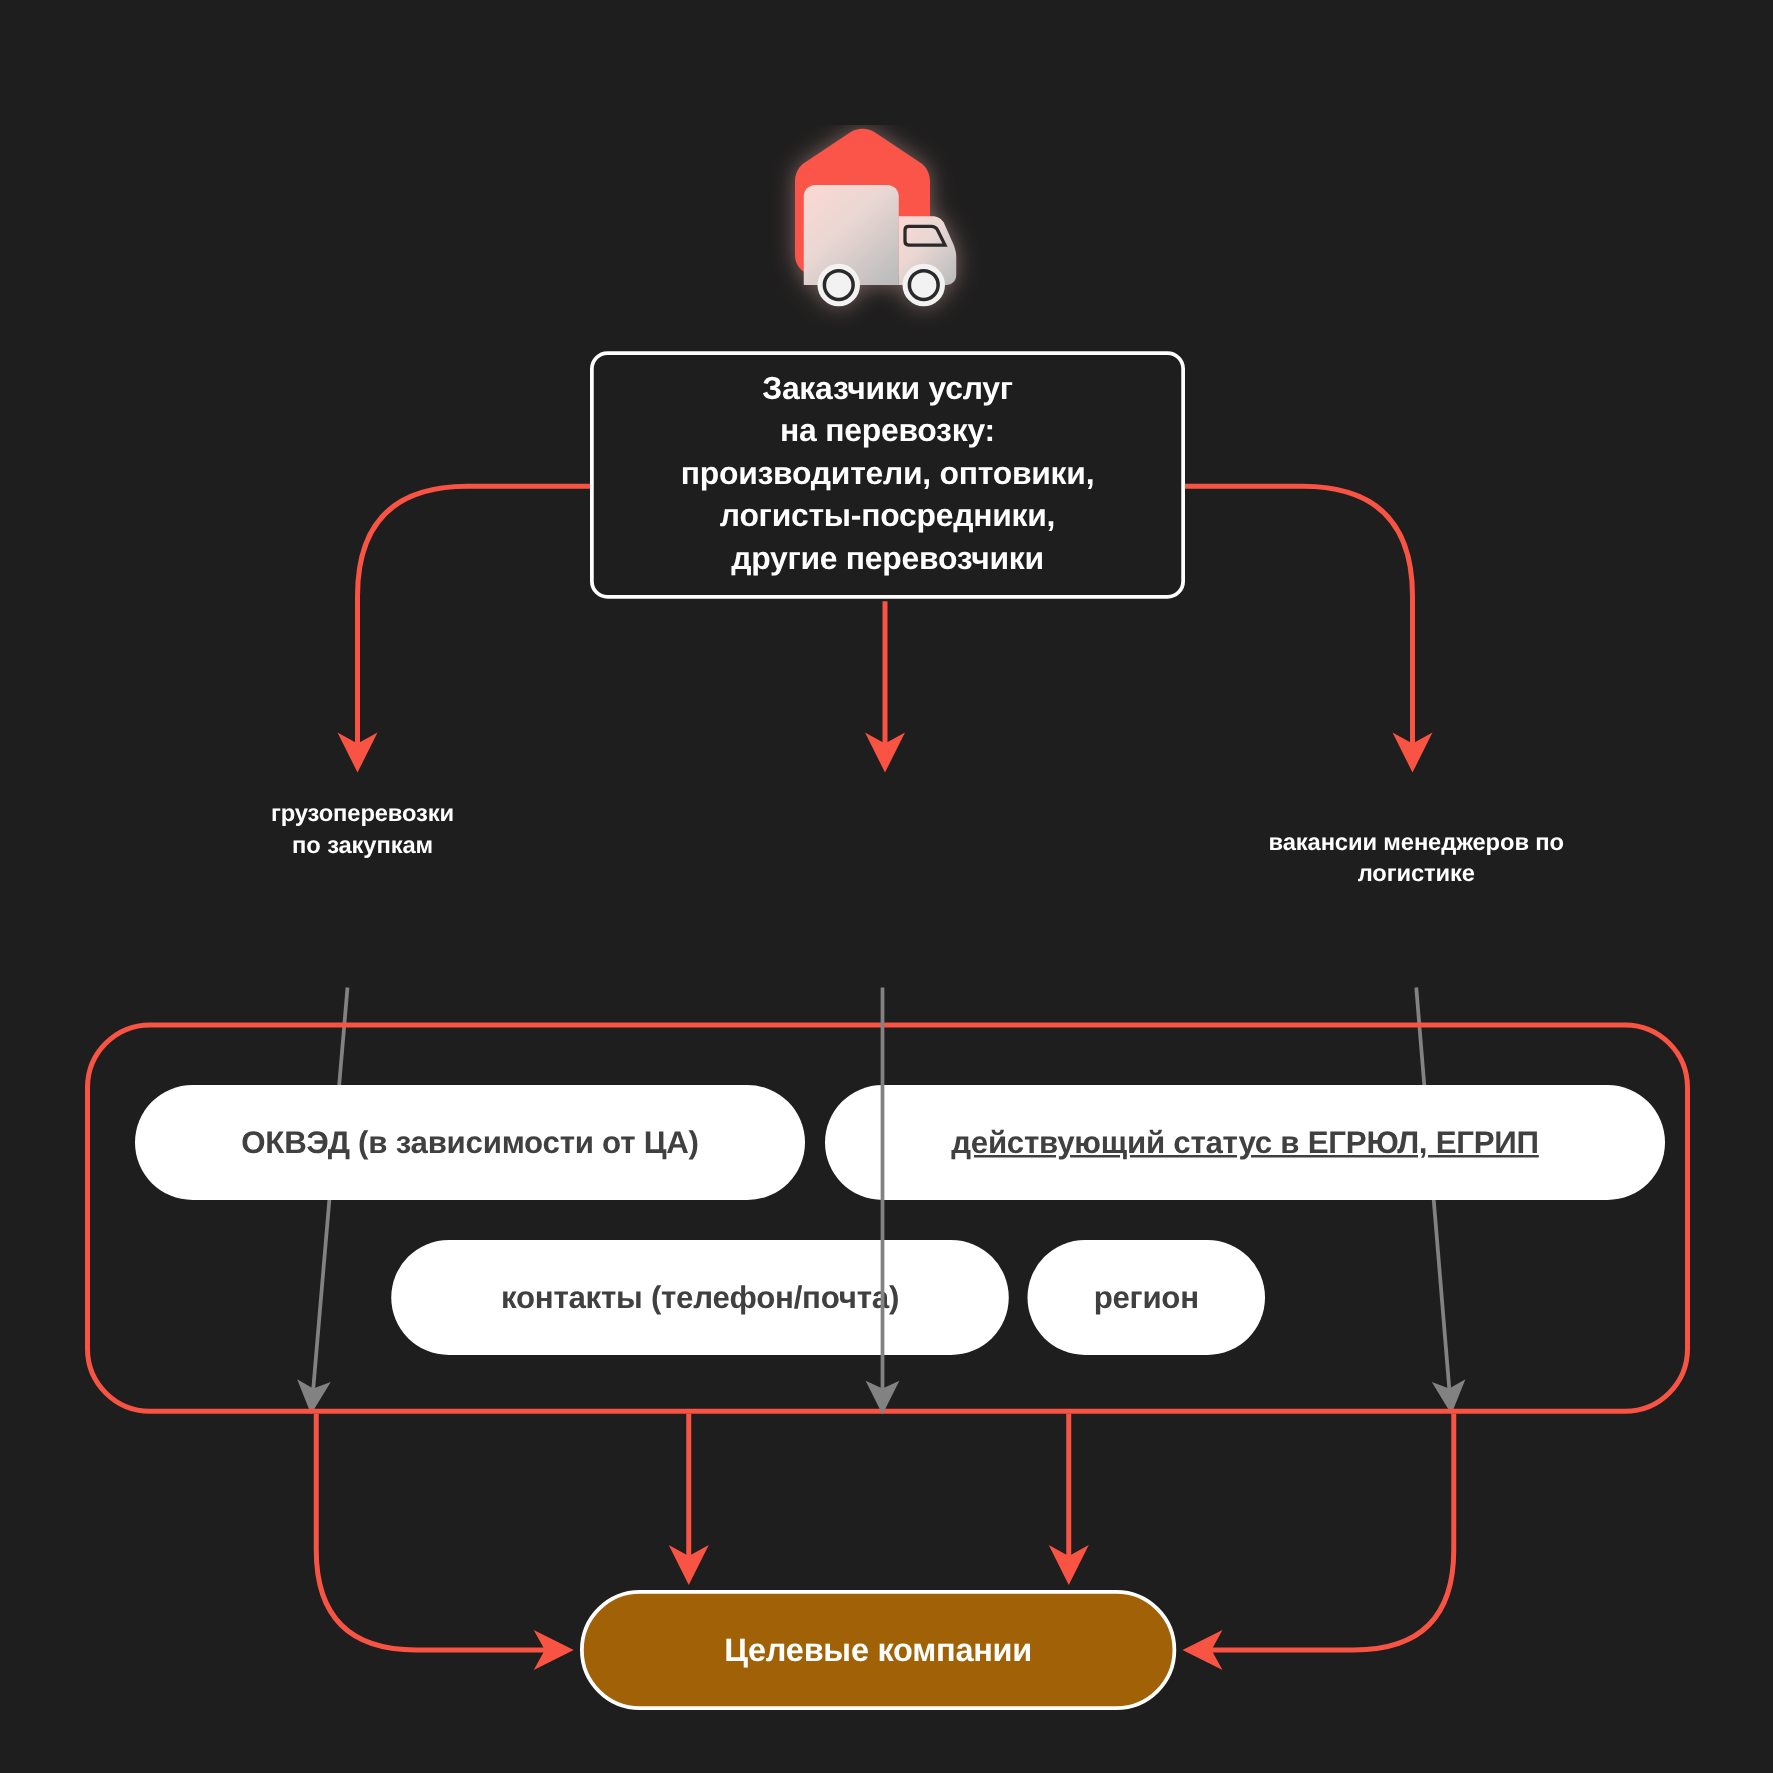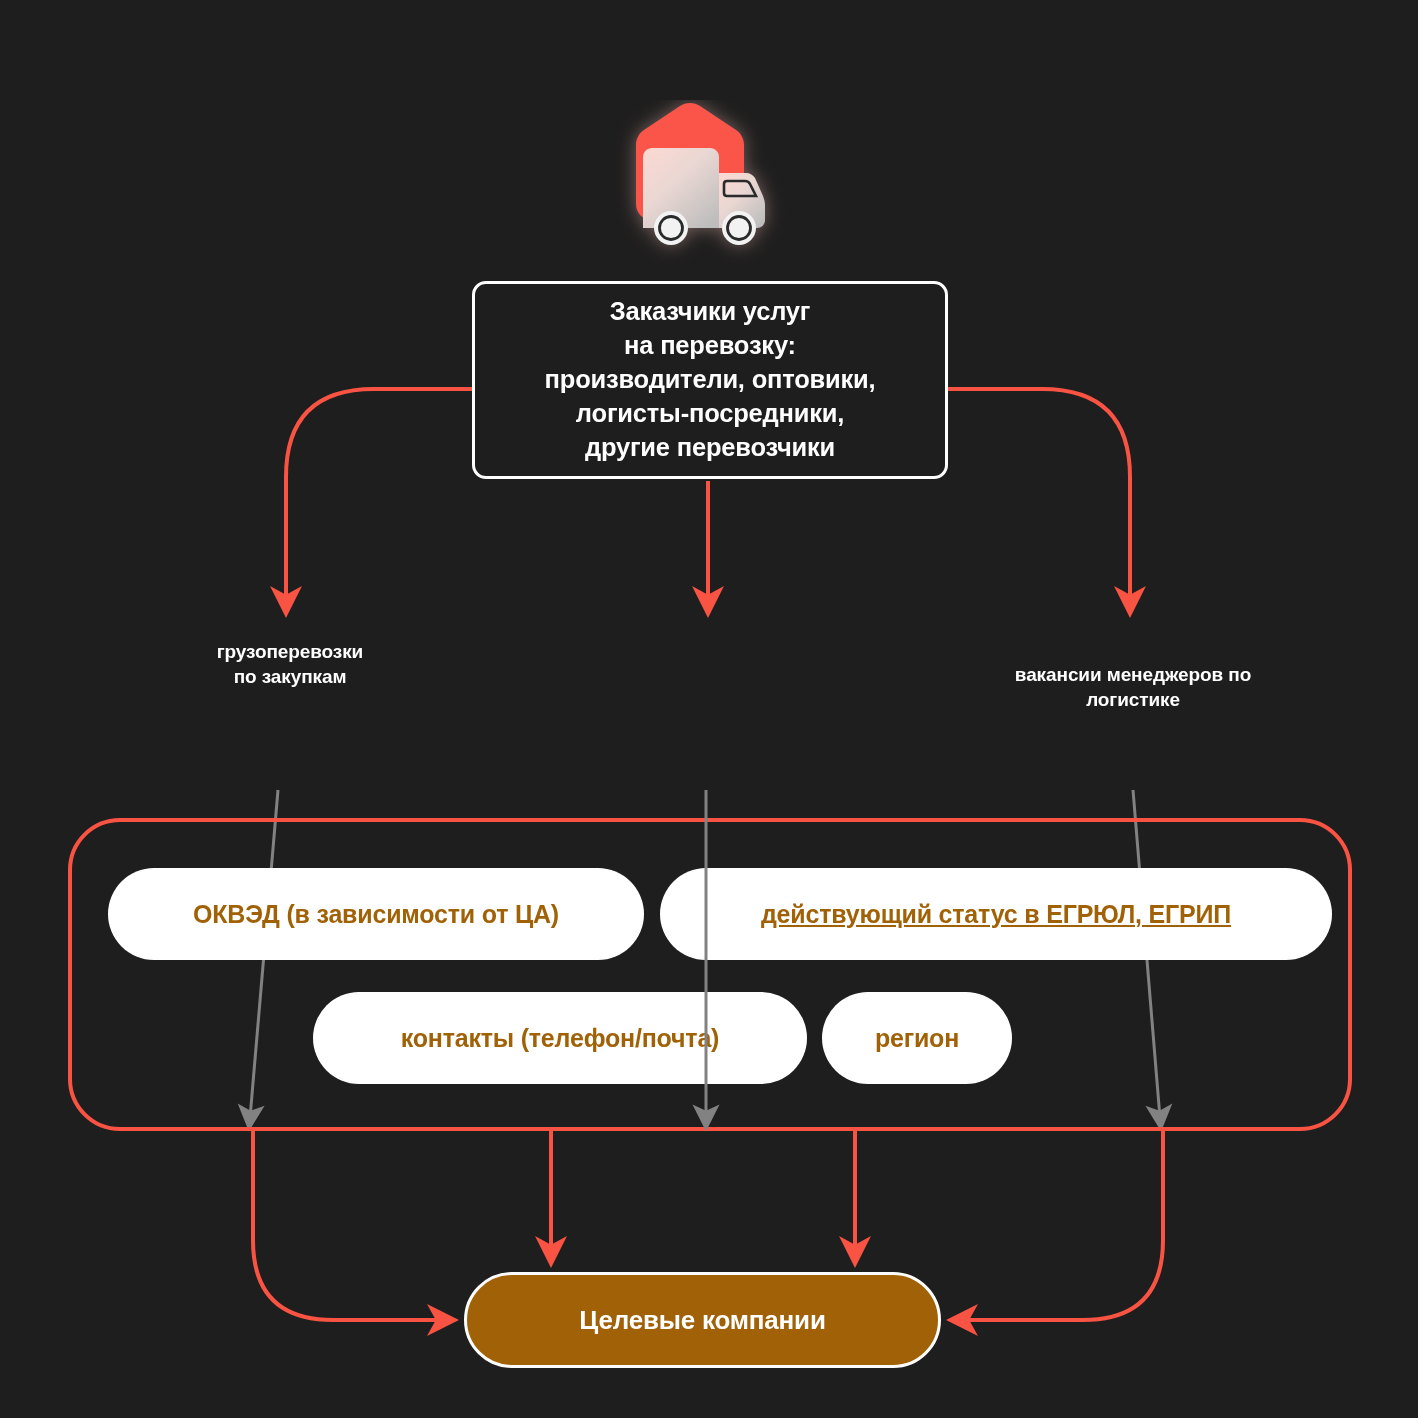--- a/index.html
+++ b/index.html
@@ -89,21 +89,21 @@
     border: 4px solid #f95343;
     border-radius: 52px;
     background: transparent;
     z-index: 2;
   }
 
   
   .pill {
     position: absolute;
     background: #ffffff;
-    color: #a16207;
+    color: #404040;
     border-radius: 999px;
     display: flex;
     align-items: center;
     justify-content: center;
     font-size: 25px;
     font-weight: bold;
     letter-spacing: -0.2px;
     white-space: nowrap;
     z-index: 3;
   }

